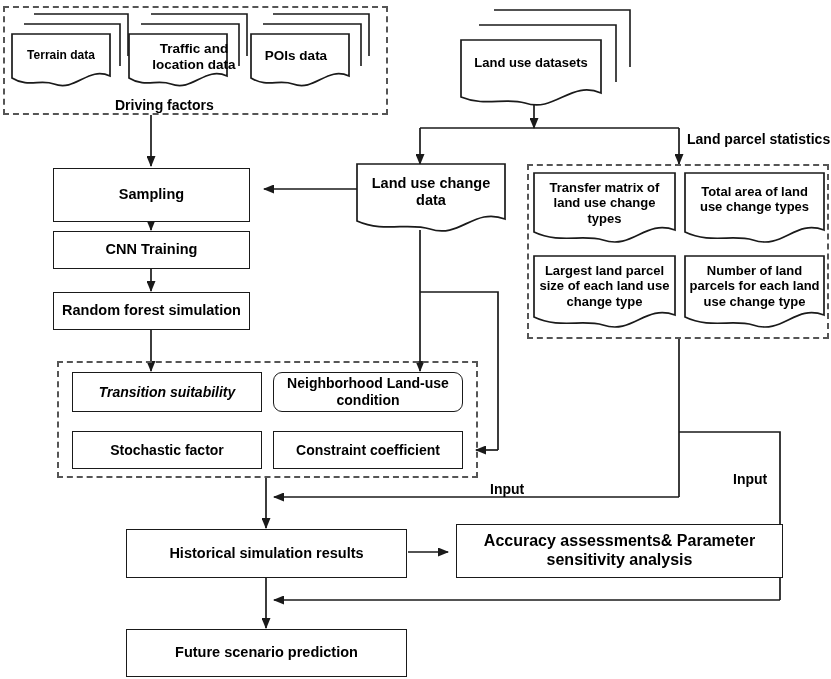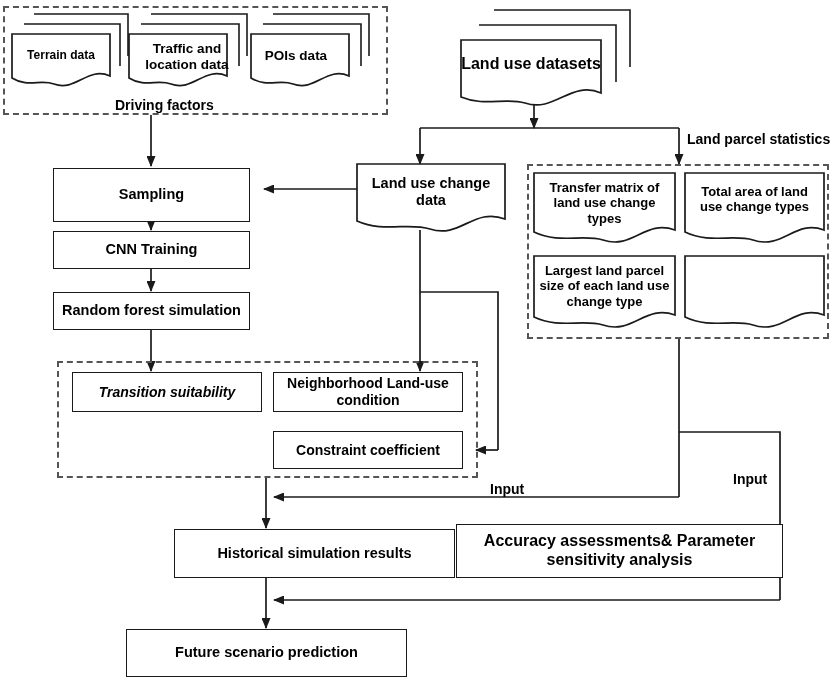--- a/index.html
+++ b/index.html
@@ -126,39 +126,39 @@
     </svg>
     <div class="dtext" style="top:40px;left:2px;width:98px;font-size:12px;">Terrain data</div>
   </div>
 
   <div class="docnode" style="left:127px;top:8px;width:130px;height:84px;">
     <svg width="130" height="84" viewBox="0 0 130 84">
       <path d="M24,6 L120,6 L120,48" fill="#fff" stroke="#1a1a1a" stroke-width="1.6"></path>
       <path d="M14,16 L112,16 L112,58" fill="#fff" stroke="#1a1a1a" stroke-width="1.6"></path>
       <path d="M2,26 L100,26 L100,68 C78,58 66,84 44,76 C30,71 18,80 2,70 Z" fill="#fff" stroke="#1a1a1a" stroke-width="1.7"></path>
     </svg>
-    <div class="dtext" style="top:33px;left:11px;width:98px;font-size:13.5px;">Traffic and location data</div>
+    <div class="dtext" style="top:33px;left:18px;width:98px;font-size:13.5px;">Traffic and location data</div>
   </div>
 
   <div class="docnode" style="left:249px;top:8px;width:130px;height:84px;">
     <svg width="130" height="84" viewBox="0 0 130 84">
       <path d="M24,6 L120,6 L120,48" fill="#fff" stroke="#1a1a1a" stroke-width="1.6"></path>
       <path d="M14,16 L112,16 L112,58" fill="#fff" stroke="#1a1a1a" stroke-width="1.6"></path>
       <path d="M2,26 L100,26 L100,68 C78,58 66,84 44,76 C30,71 18,80 2,70 Z" fill="#fff" stroke="#1a1a1a" stroke-width="1.7"></path>
     </svg>
     <div class="dtext" style="top:40px;left:2px;width:90px;font-size:13.5px;">POIs data</div>
   </div>
 
   <div class="docnode" style="left:459px;top:5px;width:178px;height:105px;">
     <svg width="178" height="105" viewBox="0 0 178 105">
       <path d="M35,5 L171,5 L171,62" fill="#fff" stroke="#1a1a1a" stroke-width="1.6"></path>
       <path d="M20,20 L157,20 L157,77" fill="#fff" stroke="#1a1a1a" stroke-width="1.6"></path>
       <path d="M2,35 L142,35 L142,88 C112,75 96,108 66,98 C46,92 26,102 2,92 Z" fill="#fff" stroke="#1a1a1a" stroke-width="1.7"></path>
     </svg>
-    <div class="dtext" style="top:50px;left:2px;width:140px;font-size:16px;">Land use datasets</div>
+    <div class="dtext" style="top:50px;left:2px;width:140px;font-size:13px;">Land use datasets</div>
   </div>
 
   <div class="docnode" style="left:356px;top:163px;width:150px;height:72px;">
     <svg width="150" height="72" viewBox="0 0 150 72">
       <path d="M1,1 L149,1 L149,56 C118,44 104,76 74,66 C52,59 28,70 1,58 Z" fill="#fff" stroke="#1a1a1a" stroke-width="1.7"></path>
     </svg>
     <div class="dtext" style="top:12px;left:8px;width:134px;font-size:14.5px;">Land use change data</div>
   </div>
 
   <div class="docnode" style="left:533px;top:172px;width:143px;height:75px;">
@@ -179,48 +179,52 @@
     <svg width="143" height="77" viewBox="0 0 143 77">
       <path d="M1,1 L142,1 L142,60 C112,49 100,80 70,70 C50,64 26,74 1,62 Z" fill="#fff" stroke="#1a1a1a" stroke-width="1.7"></path>
     </svg>
     <div class="dtext" style="top:8px;left:5px;width:133px;font-size:13px;">Largest land parcel size of each land use change type</div>
   </div>
 
   <div class="docnode" style="left:684px;top:255px;width:141px;height:77px;">
     <svg width="141" height="77" viewBox="0 0 141 77">
       <path d="M1,1 L140,1 L140,60 C111,49 99,80 69,70 C49,64 26,74 1,62 Z" fill="#fff" stroke="#1a1a1a" stroke-width="1.7"></path>
     </svg>
+    <div class="dtext" style="top:8px;left:5px;width:131px;font-size:13px;">Number of land parcels for each land use change type</div>
   </div>
 
   <div class="pbox" style="left:53px;top:168px;width:197px;height:54px;font-size:14.5px;">
     <span>Sampling</span>
   </div>
 
   <div class="pbox" style="left:53px;top:231px;width:197px;height:38px;font-size:14.5px;">
     <span>CNN Training</span>
   </div>
 
   <div class="pbox" style="left:53px;top:292px;width:197px;height:38px;font-size:14.5px;">
     <span>Random forest simulation</span>
   </div>
 
   <div class="pbox" style="left:72px;top:372px;width:190px;height:40px;font-size:14px;font-style:italic;">
     <span>Transition suitability</span>
   </div>
 
-  <div class="pbox" style="left:273px;top:372px;width:190px;height:40px;font-size:14px;">
+  <div class="pbox" style="left:273px;top:372px;width:190px;height:40px;font-size:14px;border-radius:9px;">
     <span>Neighborhood Land-use condition</span>
   </div>
 
+  <div class="pbox" style="left:72px;top:431px;width:190px;height:38px;font-size:14px;">
+    <span>Stochastic factor</span>
+  </div>
 
   <div class="pbox" style="left:273px;top:431px;width:190px;height:38px;font-size:14px;">
     <span>Constraint coefficient</span>
   </div>
 
-  <div class="pbox" style="left:126px;top:529px;width:281px;height:49px;font-size:14.5px;margin-left:48px;">
+  <div class="pbox" style="left:126px;top:529px;width:281px;height:49px;font-size:14.5px;">
     <span>Historical simulation results</span>
   </div>
 
   <div class="pbox" style="left:456px;top:524px;width:327px;height:54px;font-size:16px;">
     <span>Accuracy assessments&amp; Parameter sensitivity analysis</span>
   </div>
 
   <div class="pbox" style="left:126px;top:629px;width:281px;height:48px;font-size:14.5px;">
     <span>Future scenario prediction</span>
   </div>

